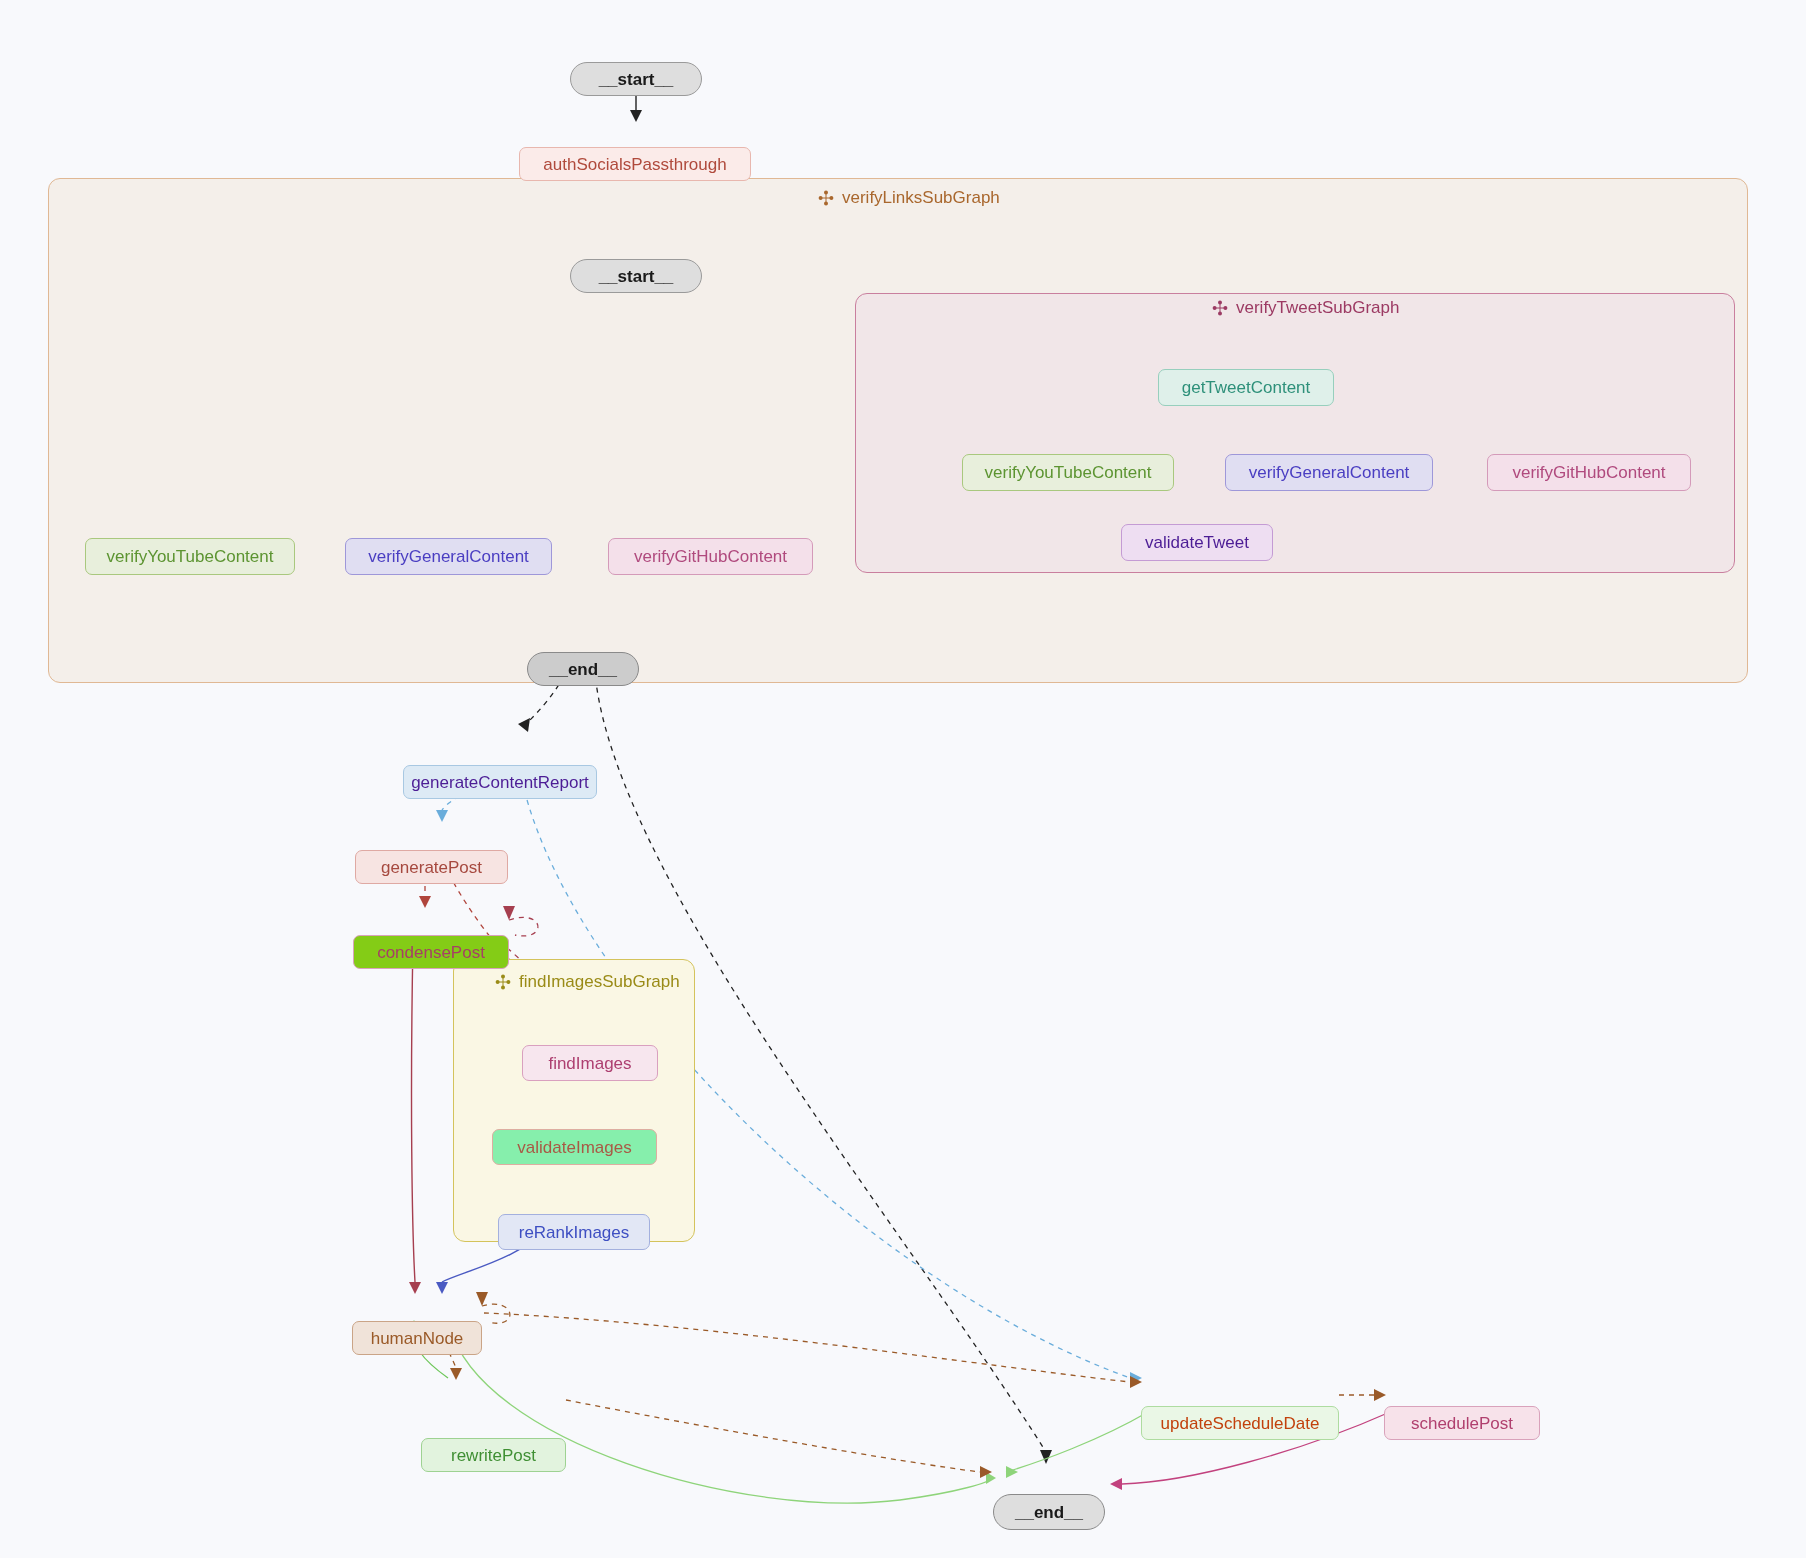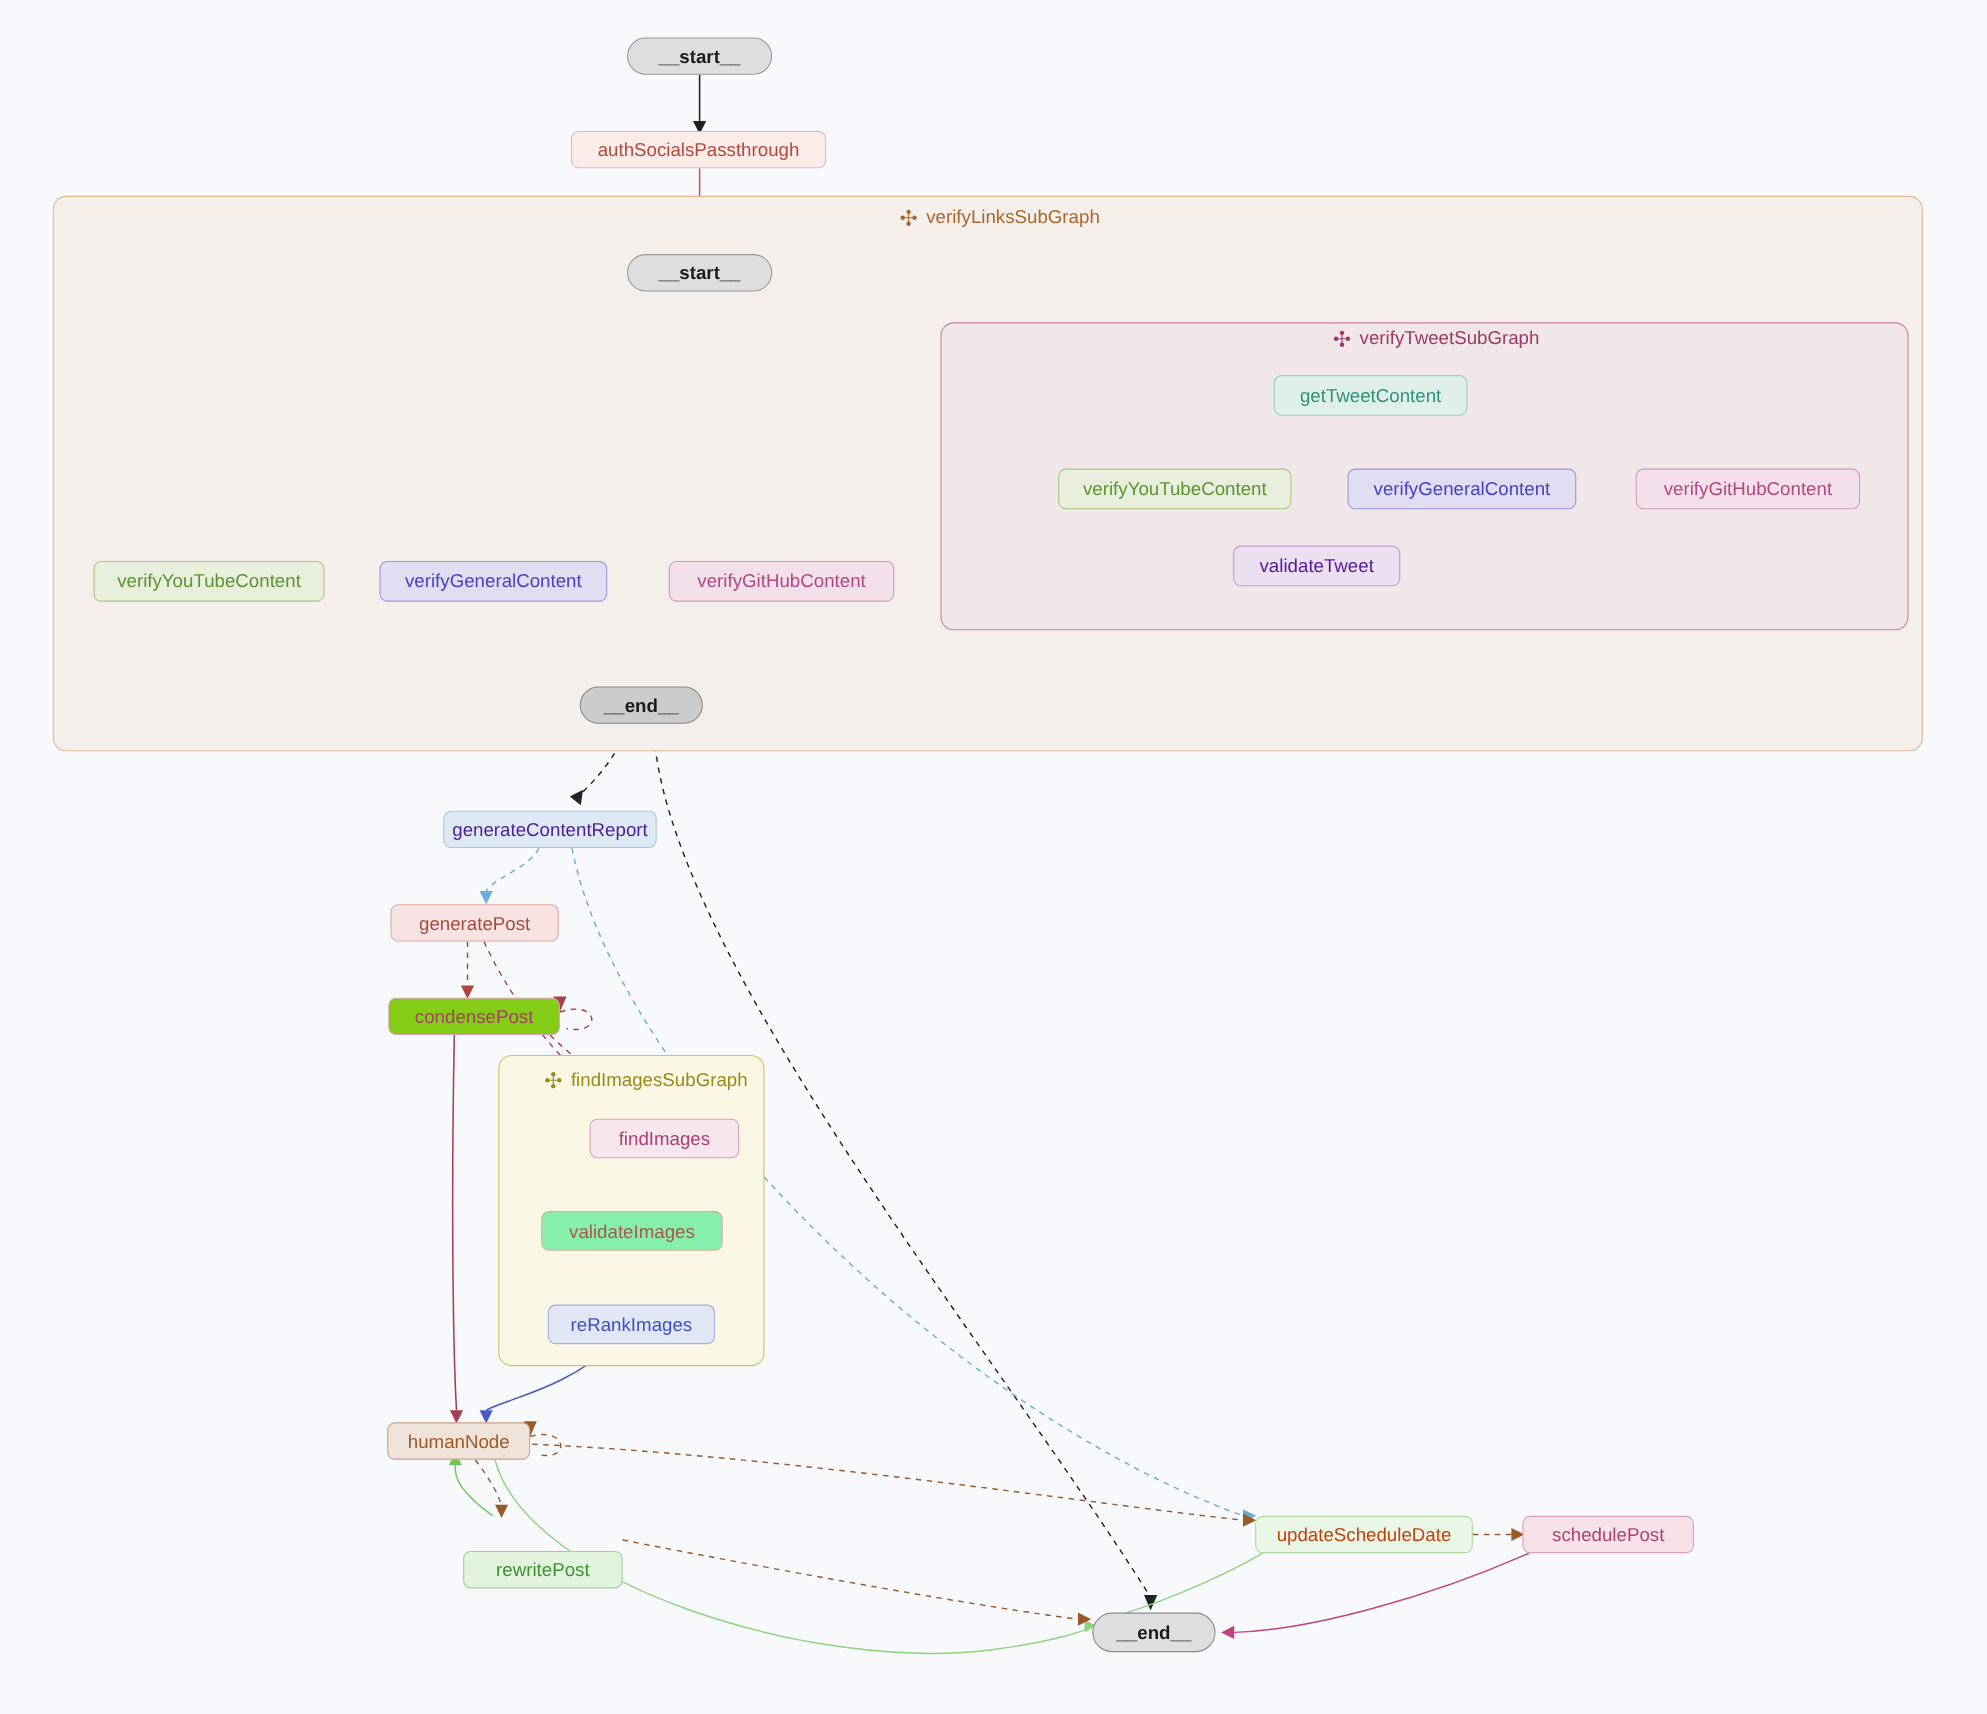--- a/index.html
+++ b/index.html
@@ -39,20 +39,21 @@
     display: flex;
     align-items: center;
     justify-content: center;
     border-radius: 7px;
     border-width: 1px;
     border-style: solid;
     font-size: 17px;
     white-space: nowrap;
     text-align: center;
     line-height: 1;
+    margin-top: 28px;
   }
   .node.terminal {
     border-radius: 18px;
     background: #dedede;
     border-color: #9a9a9a;
     color: #1a1a1a;
     font-weight: bold;
   }
 </style>
 </head>
@@ -280,21 +281,21 @@
       <div class="node" style="left: 1225px; top: 426px; width: 208px; height: 37px; background: rgb(224, 222, 242); border-color: rgb(158, 151, 217); color: rgb(74, 62, 194);">verifyGeneralContent</div>
       <div class="node" style="left: 1487px; top: 426px; width: 204px; height: 37px; background: rgb(244, 224, 234); border-color: rgb(212, 154, 185); color: rgb(176, 74, 126);">verifyGitHubContent</div>
       <div class="node" style="left: 1121px; top: 496px; width: 152px; height: 37px; background: rgb(238, 222, 242); border-color: rgb(196, 155, 212); color: #4c1d95;">validateTweet</div>
       <div class="node" style="left: 85px; top: 510px; width: 210px; height: 37px; background: rgb(232, 239, 220); border-color: rgb(169, 200, 126); color: rgb(92, 148, 49);">verifyYouTubeContent</div>
       <div class="node" style="left: 345px; top: 510px; width: 207px; height: 37px; background: rgb(224, 222, 242); border-color: rgb(158, 151, 217); color: rgb(74, 62, 194);">verifyGeneralContent</div>
       <div class="node" style="left: 608px; top: 510px; width: 205px; height: 37px; background: rgb(244, 224, 234); border-color: rgb(212, 154, 185); color: rgb(176, 74, 126);">verifyGitHubContent</div>
       <div class="node terminal" style="left: 527px; top: 624px; width: 112px; height: 34px; background: rgb(204, 204, 204); border-color: rgb(138, 138, 138); color: rgb(26, 26, 26);">__end__</div>
       <div class="node" style="left: 403px; top: 737px; width: 194px; height: 34px; background: rgb(221, 234, 245); border-color: rgb(168, 200, 226); color: #4c1d95;">generateContentReport</div>
       <div class="node" style="left: 355px; top: 822px; width: 153px; height: 34px; background: rgb(247, 228, 226); border-color: rgb(223, 169, 163); color: rgb(166, 73, 63);">generatePost</div>
       <div class="node" style="left: 353px; top: 907px; width: 156px; height: 34px; background: #84cc16; border-color: rgb(217, 162, 187); color: rgb(166, 63, 102);">condensePost</div>
-      <div class="node" style="left: 536px; top: 1017px; width: 136px; height: 36px; background: rgb(247, 230, 238); border-color: rgb(217, 160, 191); color: rgb(173, 63, 112);">findImages</div>
+      <div class="node" style="left: 522px; top: 1017px; width: 136px; height: 36px; background: rgb(247, 230, 238); border-color: rgb(217, 160, 191); color: rgb(173, 63, 112);">findImages</div>
       <div class="node" style="left: 492px; top: 1101px; width: 165px; height: 36px; background: #86efac; border-color: rgb(221, 174, 161); color: rgb(168, 90, 69);">validateImages</div>
       <div class="node" style="left: 498px; top: 1186px; width: 152px; height: 36px; background: rgb(226, 231, 245); border-color: rgb(163, 176, 222); color: rgb(62, 79, 194);">reRankImages</div>
       <div class="node" style="left: 352px; top: 1293px; width: 130px; height: 34px; background: rgb(240, 227, 217); border-color: rgb(202, 164, 135); color: rgb(154, 90, 40);">humanNode</div>
       <div class="node" style="left: 421px; top: 1410px; width: 145px; height: 34px; background: rgb(226, 243, 222); border-color: rgb(158, 210, 146); color: rgb(63, 143, 51);">rewritePost</div>
       <div class="node" style="left: 1141px; top: 1378px; width: 198px; height: 34px; background: rgb(234, 247, 230); border-color: rgb(174, 220, 160); color: #c2410c;">updateScheduleDate</div>
       <div class="node" style="left: 1384px; top: 1378px; width: 156px; height: 34px; background: rgb(247, 226, 234); border-color: rgb(217, 162, 187); color: rgb(176, 63, 110);">schedulePost</div>
       <div class="node terminal" style="left: 993px; top: 1466px; width: 112px; height: 36px; background: rgb(222, 222, 222); border-color: rgb(138, 138, 138); color: rgb(26, 26, 26);">__end__</div>
     </div>
 </div>
 

